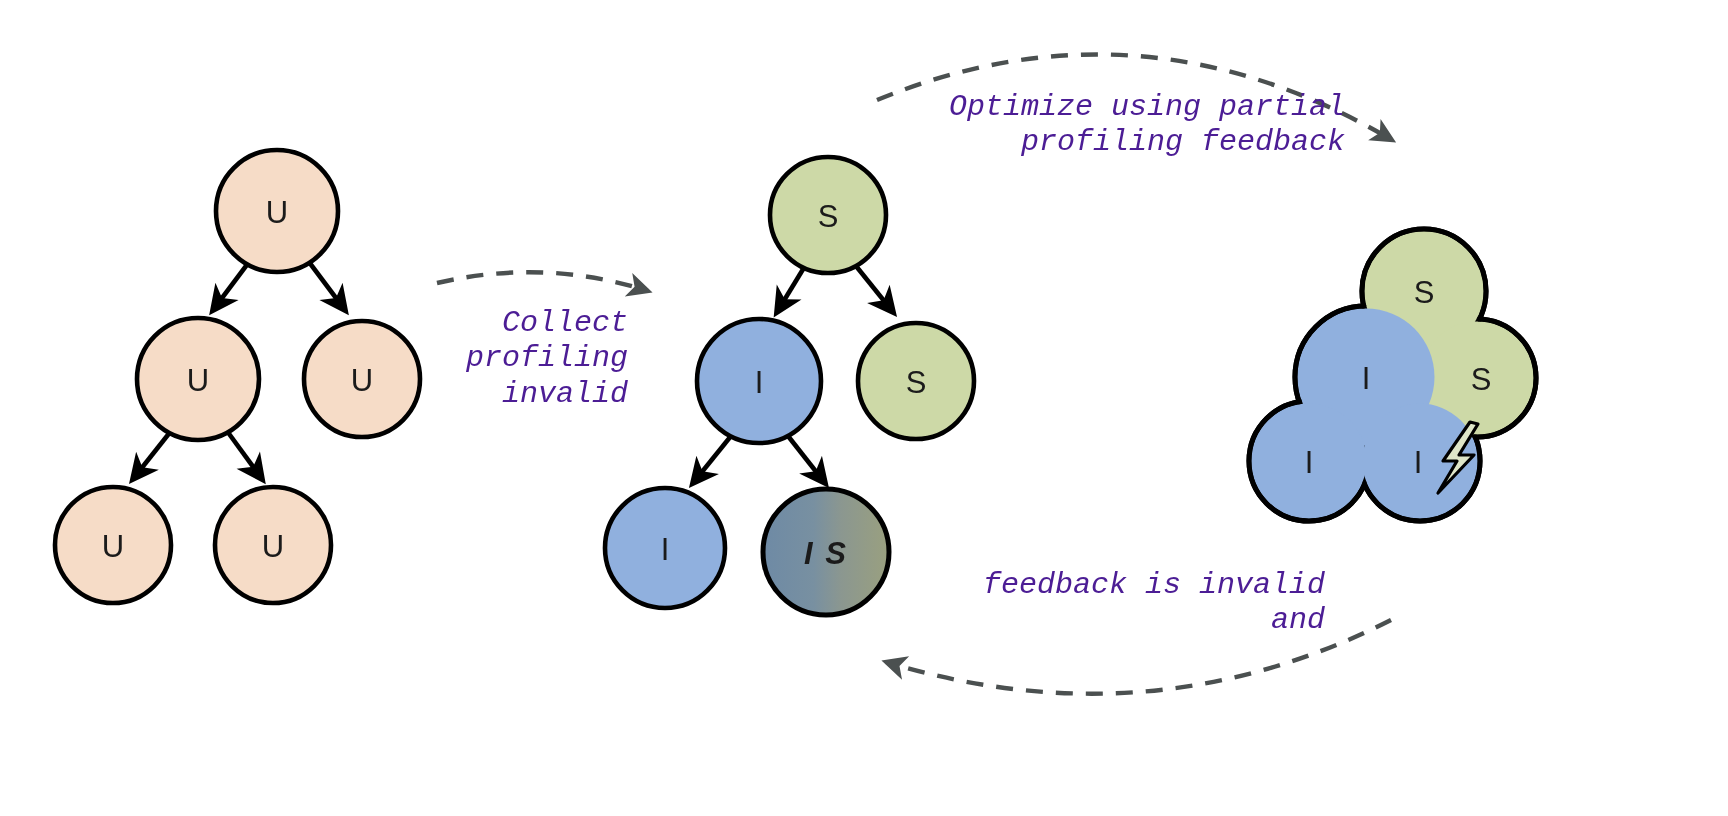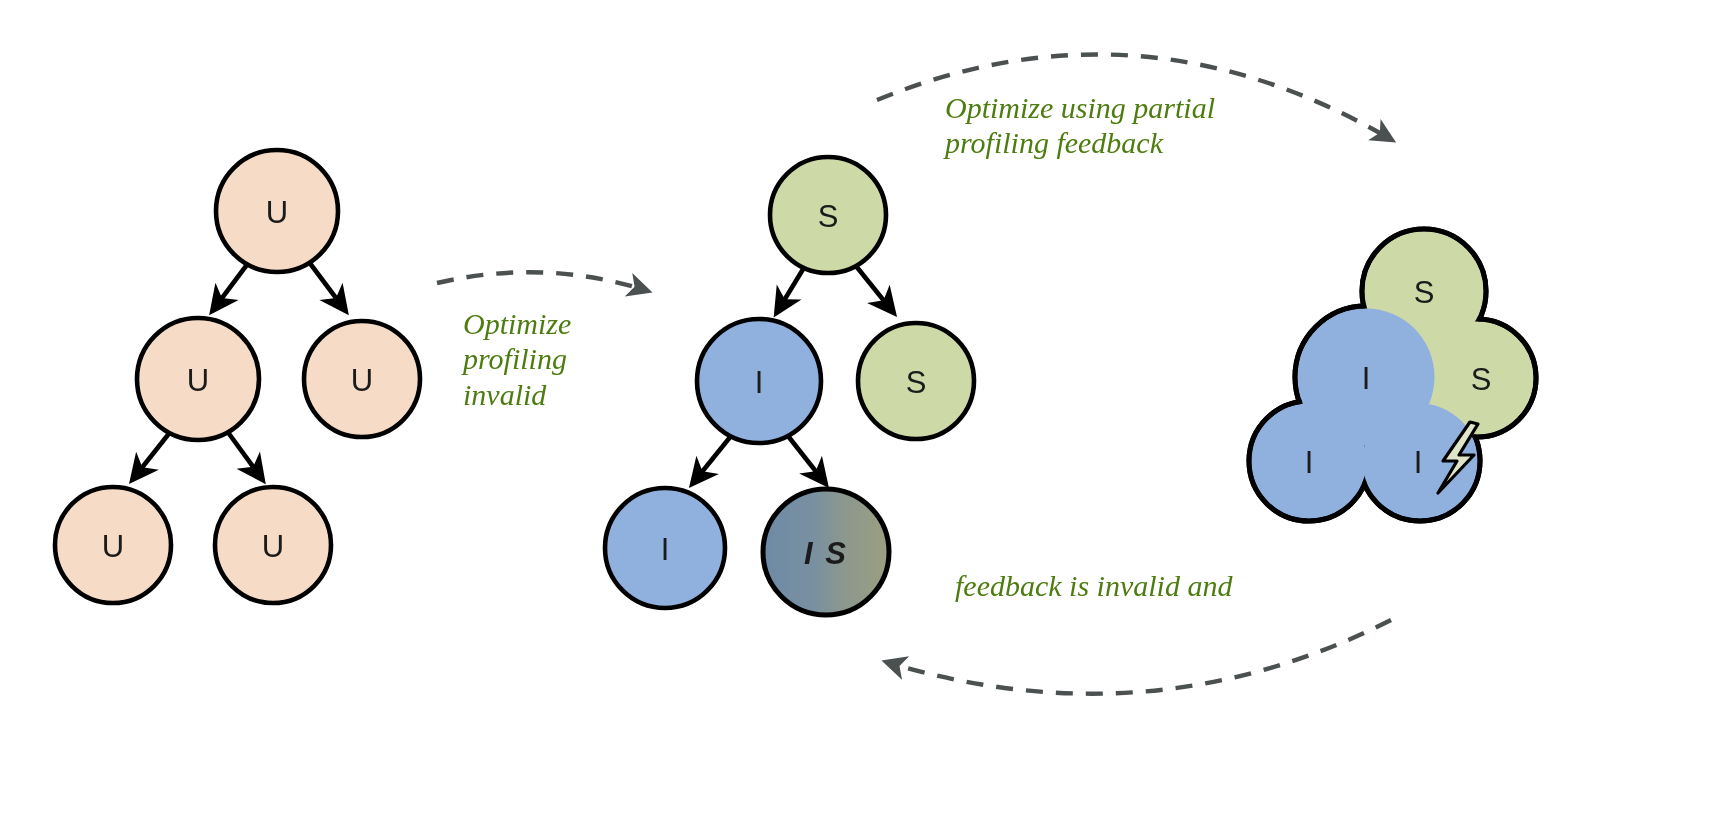--- a/index.html
+++ b/index.html
@@ -1,20 +1,20 @@
 <!DOCTYPE html>
 <html><head>
 <meta charset="utf-8">
 <style>
   html,body{margin:0;padding:0;background:#ffffff;}
   #stage{position:relative;width:1728px;height:816px;background:#ffffff;overflow:hidden;
          font-family:"Liberation Sans","DejaVu Sans",sans-serif;}
   svg.layer{position:absolute;left:0;top:0;width:1728px;height:816px;}
-  .arrow-label{position:absolute;color:#4d7c0f;font-style:italic;font-weight:400;
-               text-align:left;line-height:1.18;font-family:Liberation Serif, serif;}
+  .arrow-label{position:absolute;color:#4c1d95;font-style:italic;font-weight:400;
+               text-align:right;line-height:1.18;font-family:Liberation Mono, monospace;}
   .node-text{font-family:"Liberation Sans","DejaVu Sans",sans-serif;fill:#1b1b1b;
              text-anchor:middle;dominant-baseline:central;}
 </style>
 </head>
 <body>
 
 <div id="stage">
 
   <svg class="layer" viewBox="0 0 1728 816">
     <defs>
@@ -221,21 +221,21 @@
     </defs>
 
     <g fill="none" stroke="#4b5050" stroke-width="4.4" stroke-dasharray="17 13" stroke-linecap="butt">
       <path d="M437 283 Q 545 258 648 291" marker-end="url(#dashArrow)"></path>
       <path d="M877 100 Q 1140 -8 1392 140" marker-end="url(#dashArrow)"></path>
       <path d="M1391 620 Q 1150 742 886 662" marker-end="url(#dashArrow)"></path>
     </g>
   </svg>
 
   <div class="arrow-label" style="left:463px;top:306px;width:165px;font-size:30px;">
-    <div>Optimize</div>
+    <div>Collect</div>
     <div>profiling</div>
     <div>invalid</div>
   </div>
 
   <div class="arrow-label" style="left:945px;top:90px;width:400px;font-size:30px;">
     <div>Optimize using partial</div>
     <div>profiling feedback</div>
   </div>
 
   <div class="arrow-label" style="left:955px;top:568px;width:370px;font-size:30px;">

